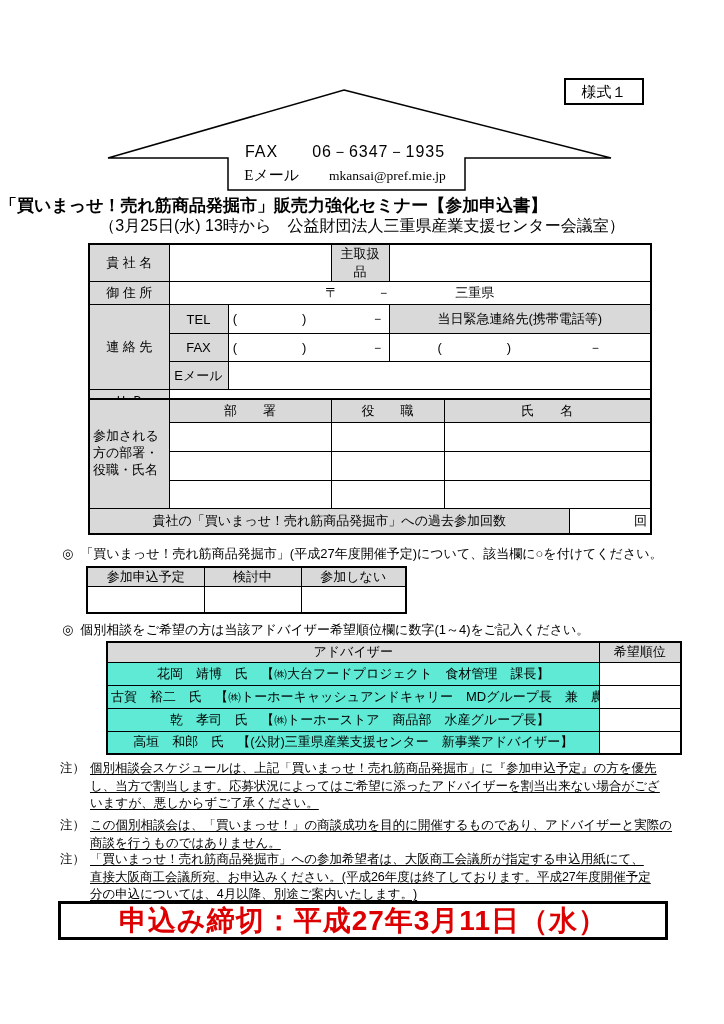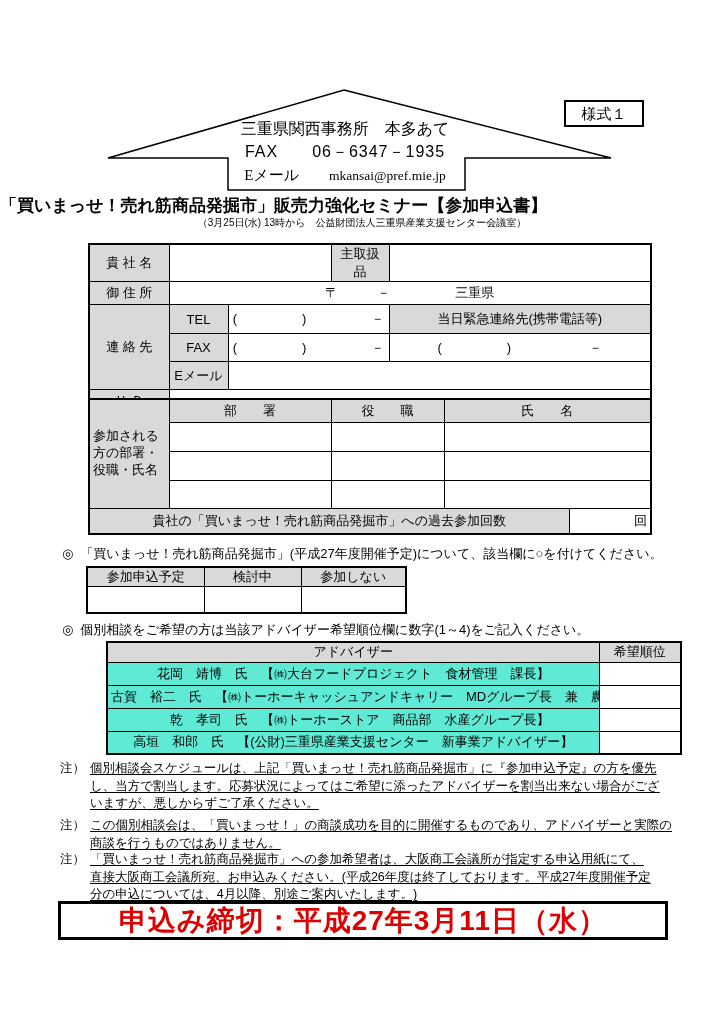--- a/index.html
+++ b/index.html
@@ -1,34 +1,34 @@
 <!DOCTYPE html>
 <html><head>
 <meta charset="utf-8">
 <style>
   html,body { margin:0; padding:0; background:#fff; }
   .page { position:relative; width:724px; height:1024px; background:#fff;
           font-family:"Liberation Sans","DejaVu Sans",sans-serif; color:#000; overflow:hidden; }
 
   
-  .form-tag { position:absolute; top:100px; left:564px; width:76px; height:23px;
+  .form-tag { position:absolute; top:78px; left:564px; width:76px; height:23px;
               border:2px solid #000; text-align:center; font-size:15px; line-height:23px; }
 
   
   .arrow-wrap { position:absolute; top:87px; left:100px; width:515px; height:106px; }
   .arrow-text { position:absolute; left:180px; width:330px; text-align:center; white-space:nowrap; }
   .at1 { top:119px; font-size:16px; }
   .at2 { top:142px; font-size:16px; letter-spacing:1px; }
   .at3 { top:166px; font-size:15px;font-family:Liberation Serif, serif; }
   .at3 .mail { font-size:13.5px; }
 
   .title    { position:absolute; top:194px; left:0; width:100%; text-align:left;
               font-size:17px; font-weight:bold; white-space:nowrap; }
   .subtitle { position:absolute; top:216px; left:0; width:100%; text-align:center;
-              font-size:10px; white-space:nowrap; }
+              font-size:16px; white-space:nowrap; }
 
   
   table.tbl { position:absolute; border-collapse:collapse; table-layout:fixed;
               border:2px solid #000; }
   .tbl td { border:1px solid #000; font-size:13px; padding:0 3px; overflow:hidden;
             vertical-align:middle; }
   .g  { background:#d9d9d9; }
   .g2 { background:#5eead4; }
   .c  { text-align:center; }
   .r  { text-align:right; }
@@ -60,21 +60,20 @@
 
 <div class="page">
 
   <div class="form-tag">様式１</div>
 
   <div class="arrow-wrap">
     <svg width="515" height="106" viewBox="0 0 515 106">
       <polygon points="244,3 511,71 365,71 365,103 128,103 128,71 8,71" fill="#ffffff" stroke="#000000" stroke-width="1.5"></polygon>
     </svg>
   </div>
-  <div class="arrow-text at1">三重県関西事務所　本多あて</div>
   <div class="arrow-text at2">FAX　　06－6347－1935</div>
   <div class="arrow-text at3"><span>Eメール</span><span>　　</span><span class="mail">mkansai@pref.mie.jp</span></div>
 
   <div class="title">「買いまっせ！売れ筋商品発掘市」販売力強化セミナー【参加申込書】</div>
   <div class="subtitle">（3月25日(水) 13時から　公益財団法人三重県産業支援センター会議室）</div>
 
   <table class="tbl" style="left:88px; top:243px; width:562px;">
     <colgroup>
       <col style="width:80px">
         <col style="width:59px">

